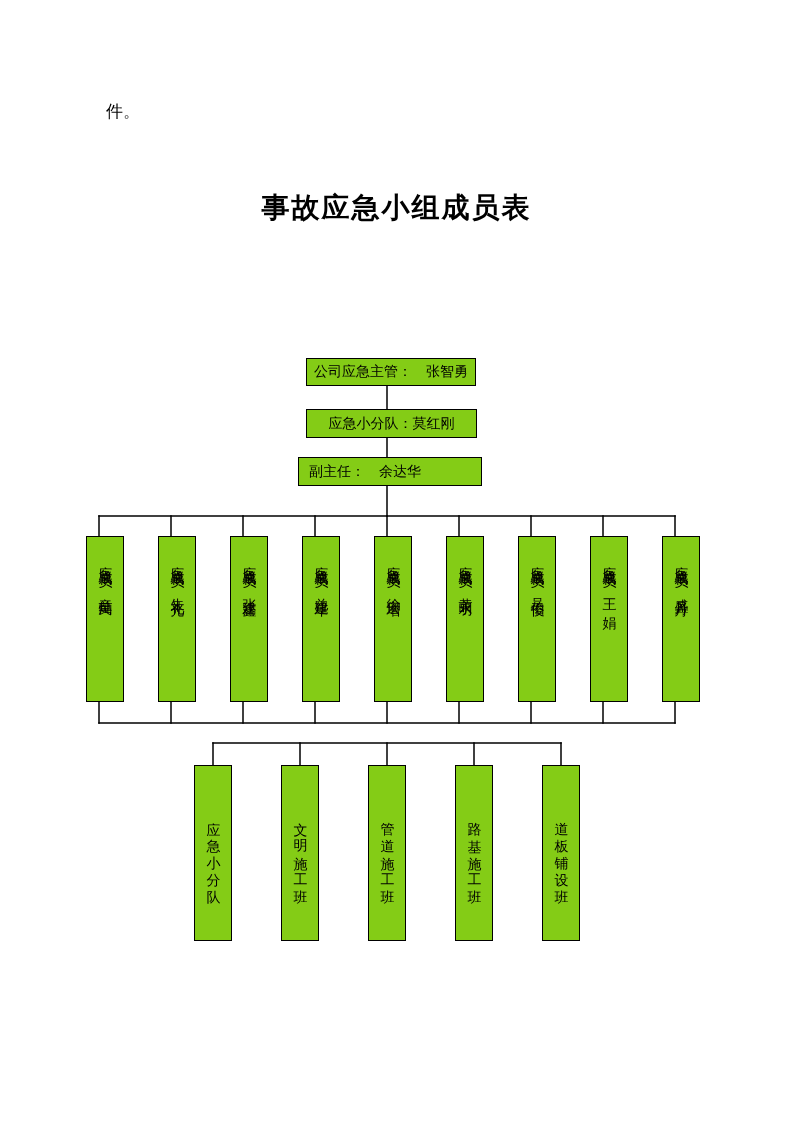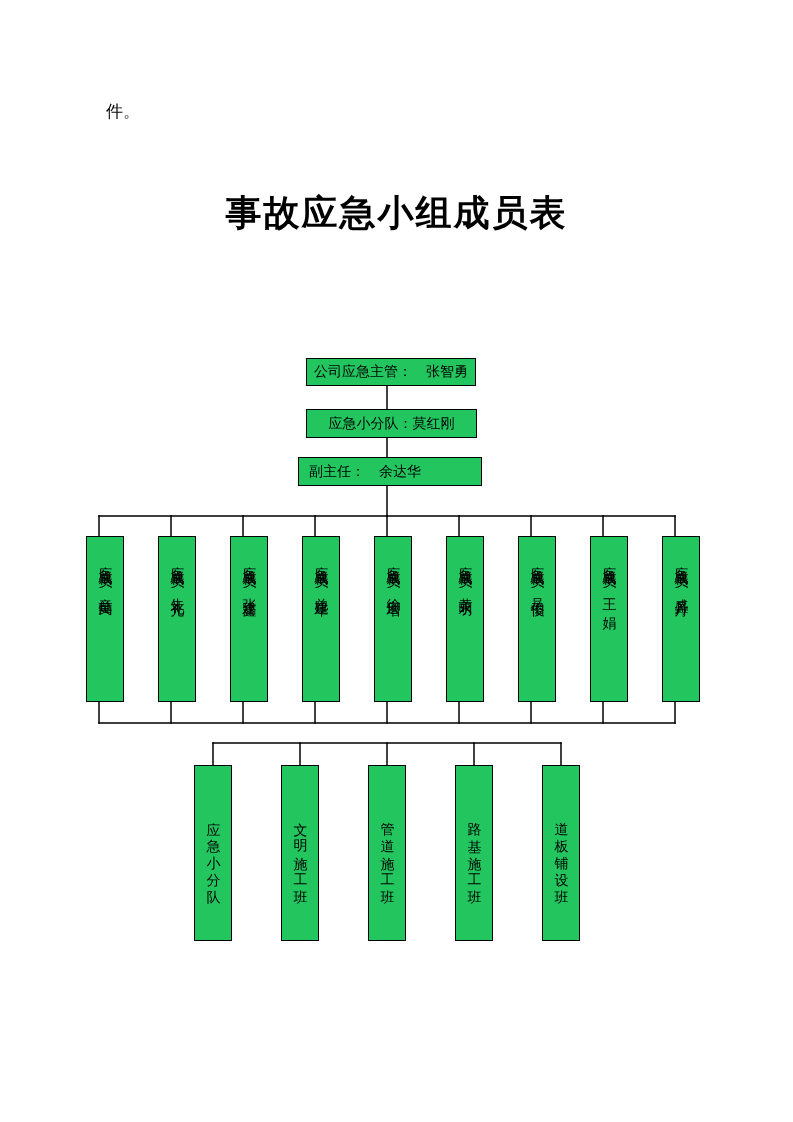--- a/index.html
+++ b/index.html
@@ -11,27 +11,27 @@
     font-family:"Liberation Serif","DejaVu Serif",serif;
     overflow:hidden;
   }
   .lead {
     position:absolute; left:106px; top:101px;
     font-size:17px; line-height:22px;
   }
   .doc-title {
     position:absolute; left:0; top:189px; width:793px;
     margin:0; text-align:center;
-    font-size:36px; font-weight:bold; letter-spacing:2px;
+    font-size:28px; font-weight:bold; letter-spacing:2px;
   }
   .connectors { position:absolute; left:0; top:0; }
   .connectors line { stroke:#000000; stroke-width:1.5; }
   .box {
     position:absolute; box-sizing:border-box;
-    border:1.5px solid #000000; background:#22c55e;
+    border:1.5px solid #000000; background:#84cc16;
     display:flex;
   }
   .hbox { align-items:center; font-size:14px; white-space:pre; }
   .top1 { left:306px; top:358px; width:170px; height:28px; justify-content:center; }
   .top2 { left:306px; top:409px; width:171px; height:29px; justify-content:center; }
   .top3 { left:298px; top:457px; width:184px; height:29px; justify-content:flex-start; padding-left:10px; }
   .vtext {
     writing-mode:vertical-rl; text-orientation:upright;
     font-size:14px; letter-spacing:2.5px; line-height:1;
   }

